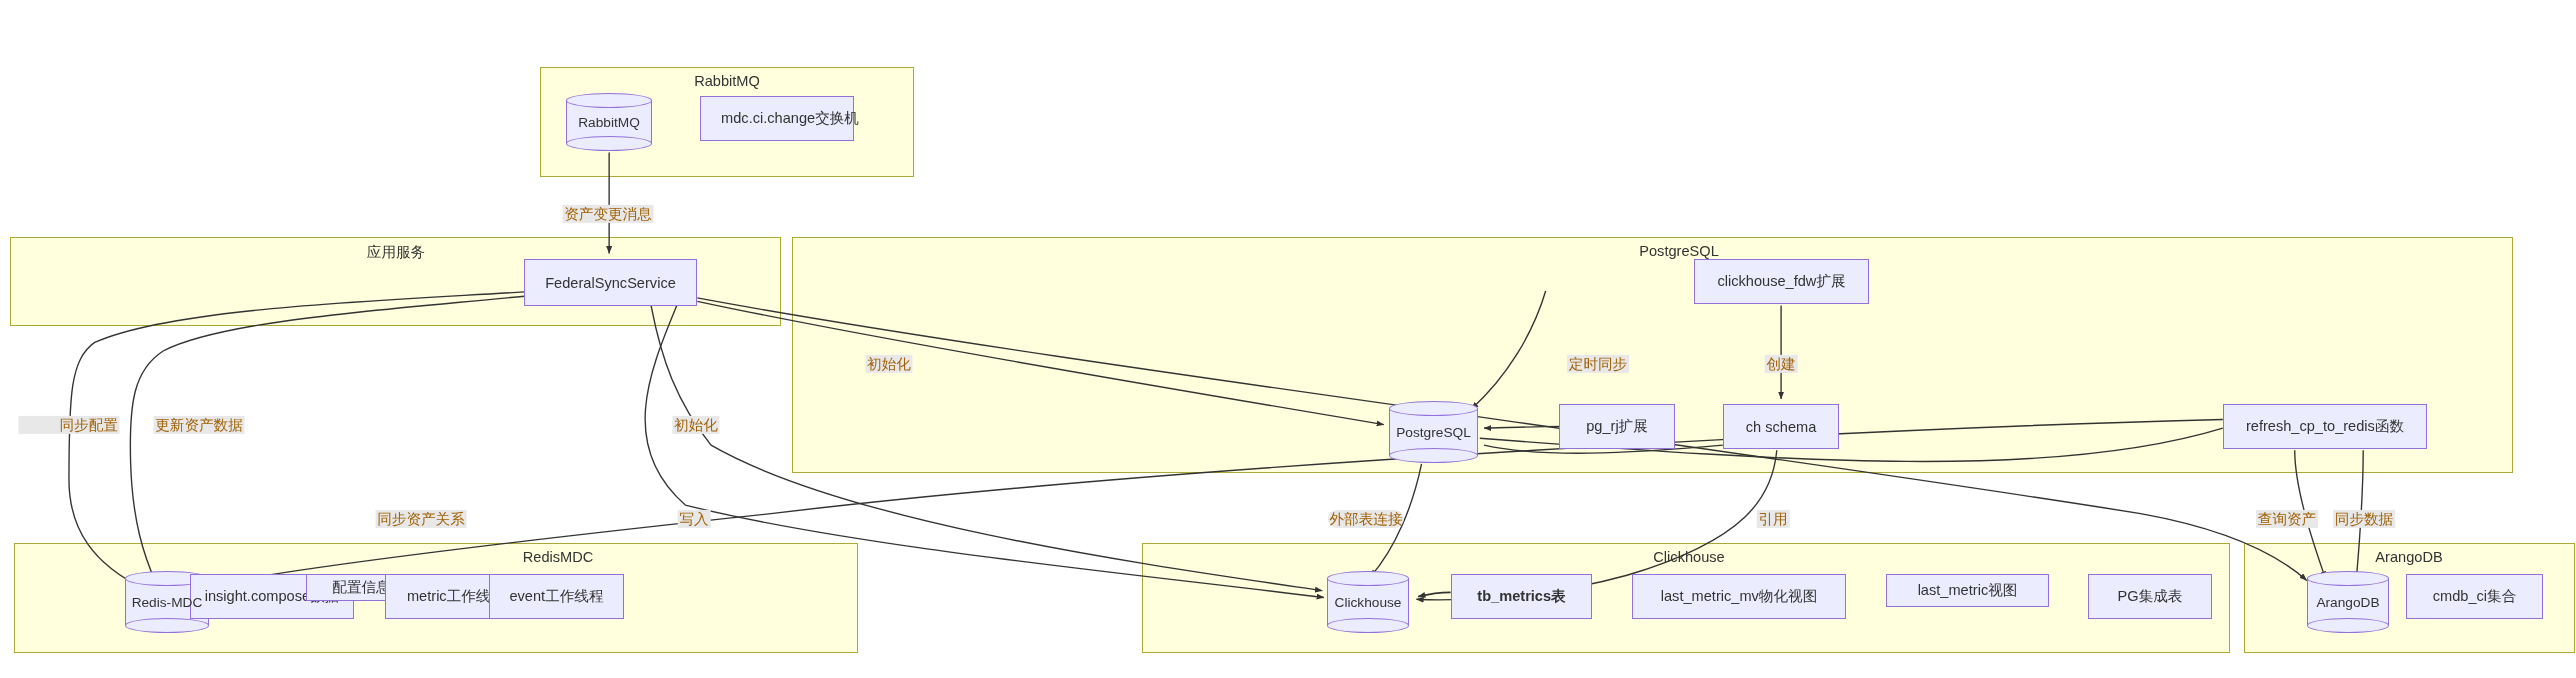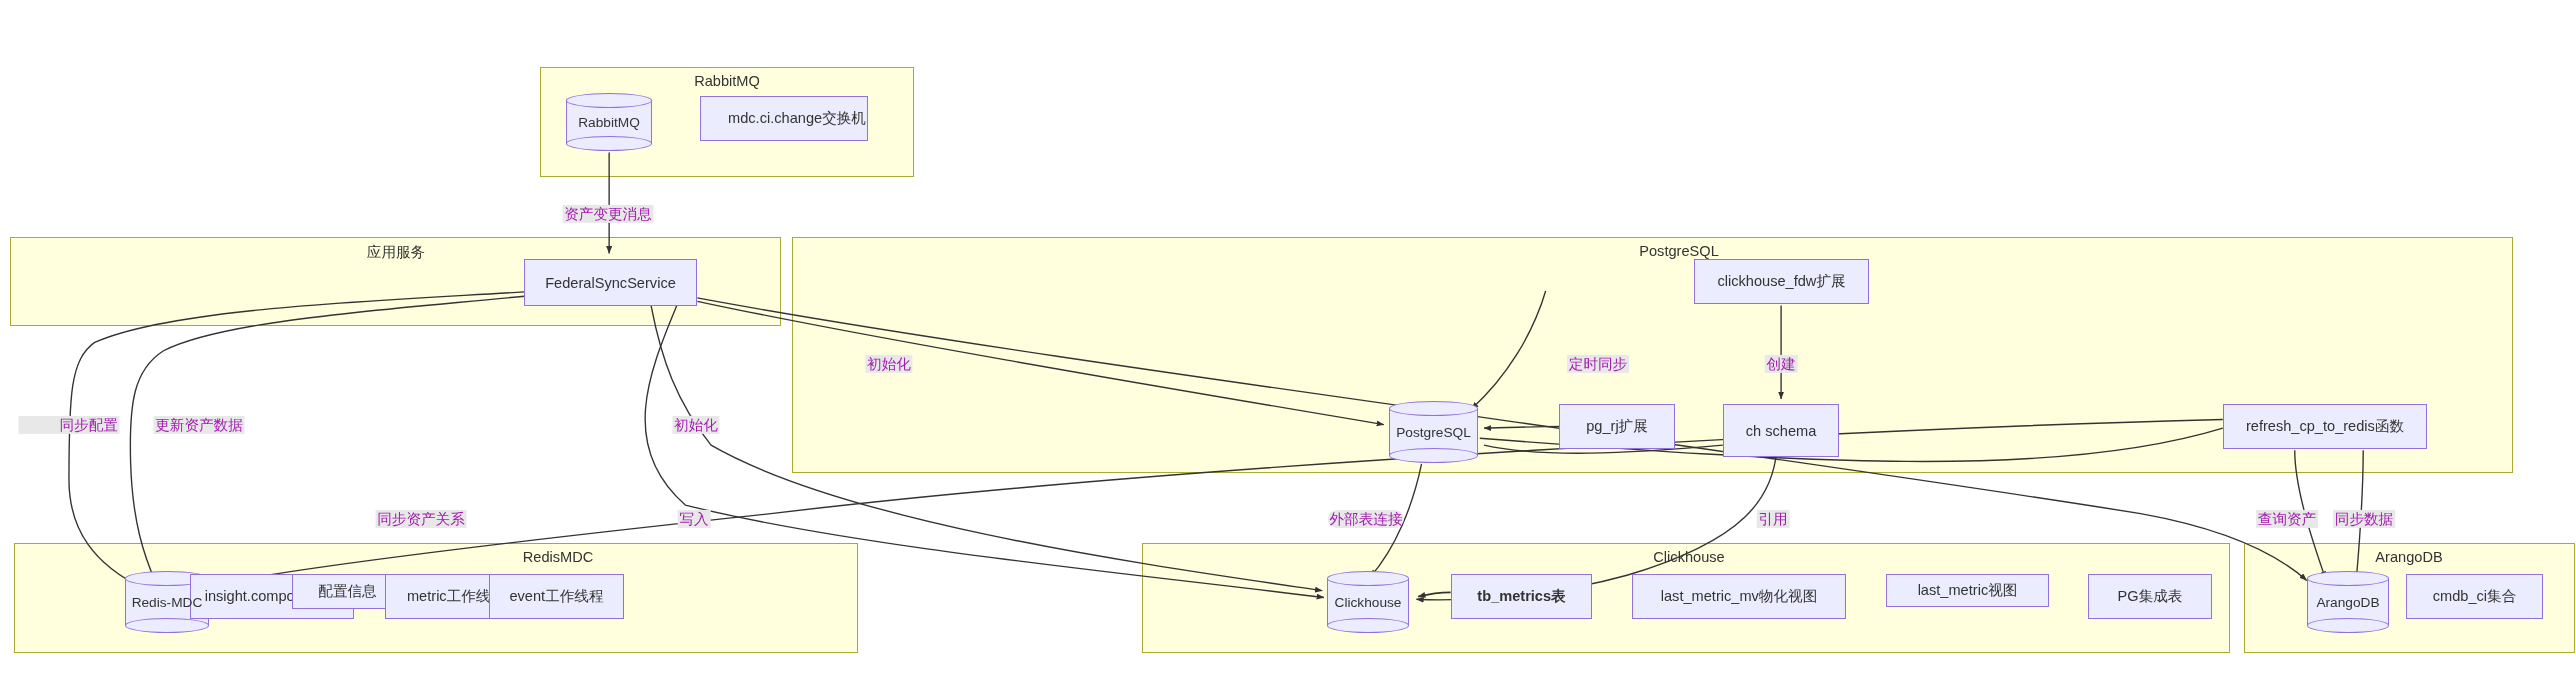--- a/index.html
+++ b/index.html
@@ -19,21 +19,21 @@
   .db{position:absolute;box-sizing:border-box;}
   .db .body{position:absolute;left:0;right:0;top:6.9px;bottom:7.7px;background:#ececff;
             border-left:0.9px solid #9370db;border-right:0.9px solid #9370db;}
   .db .bot{position:absolute;left:0;right:0;bottom:0;height:14.6px;background:#ececff;
            border:0.9px solid #9370db;border-radius:50%;box-sizing:border-box;}
   .db .cap{position:absolute;left:0;right:0;top:0;height:14.6px;background:#ececff;
            border:0.9px solid #9370db;border-radius:50%;box-sizing:border-box;}
   .db .txt{position:absolute;left:0;right:0;top:50%;transform:translateY(-50%);
            text-align:center;font-size:13.7px;color:#333333;z-index:3;white-space:nowrap;}
 
-  .elabel{position:absolute;font-size:14.6px;color:#a21caf;background:#e8e8e8;
+  .elabel{position:absolute;font-size:14.6px;color:#a16207;background:#e8e8e8;
           padding:0 1.7px;white-space:nowrap;transform:translate(-50%,-50%);line-height:1.25;}
 </style>
 </head>
 <body>
 
 <div id="canvas">
 
   <div class="cluster" style="left:540px;top:67px;width:374px;height:110px;"></div>
   <div class="cluster-label" style="left:727px;top:73px;">RabbitMQ</div>
 
@@ -99,21 +99,21 @@
     </g>
   </svg>
 
   <div class="db" style="left:566px;top:93px;width:86px;height:58px;">
     <div class="body"></div>
     <div class="bot"></div>
     <div class="cap"></div>
     <div class="txt">RabbitMQ</div>
   </div>
 
-  <div class="node" style="left:700px;top:96px;width:168px;height:45px;padding-left:26px;">
+  <div class="node" style="left:700px;top:96px;width:154px;height:45px;padding-left:26px;">
     <span>mdc.ci.change交换机</span>
   </div>
 
   <div class="node" style="left:524px;top:259px;width:173px;height:47px;">
     <span>FederalSyncService</span>
   </div>
 
   <div class="node" style="left:1694px;top:259px;width:175px;height:45px;">
     <span>clickhouse_fdw扩展</span>
   </div>
@@ -122,40 +122,40 @@
     <div class="body"></div>
     <div class="bot"></div>
     <div class="cap"></div>
     <div class="txt">PostgreSQL</div>
   </div>
 
   <div class="node" style="left:1559px;top:404px;width:116px;height:45px;">
     <span>pg_rj扩展</span>
   </div>
 
-  <div class="node" style="left:1723px;top:404px;width:116px;height:53px;">
+  <div class="node" style="left:1723px;top:404px;width:116px;height:45px;">
     <span>ch schema</span>
   </div>
 
   <div class="node" style="left:2223px;top:404px;width:204px;height:45px;">
     <span>refresh_cp_to_redis函数</span>
   </div>
 
   <div class="db" style="left:125px;top:571px;width:84px;height:62px;">
     <div class="body"></div>
     <div class="bot"></div>
     <div class="cap"></div>
     <div class="txt">Redis-MDC</div>
   </div>
 
   <div class="node" style="left:190px;top:574px;width:164px;height:45px;">
     <span>insight.compose数据</span>
   </div>
 
-  <div class="node" style="left:292px;top:574px;width:111px;height:35px;">
+  <div class="node" style="left:306px;top:574px;width:111px;height:27px;">
     <span>配置信息</span>
   </div>
 
   <div class="node" style="left:385px;top:574px;width:142px;height:45px;">
     <span>metric工作线程</span>
   </div>
 
   <div class="node" style="left:489px;top:574px;width:135px;height:45px;">
     <span>event工作线程</span>
   </div>

